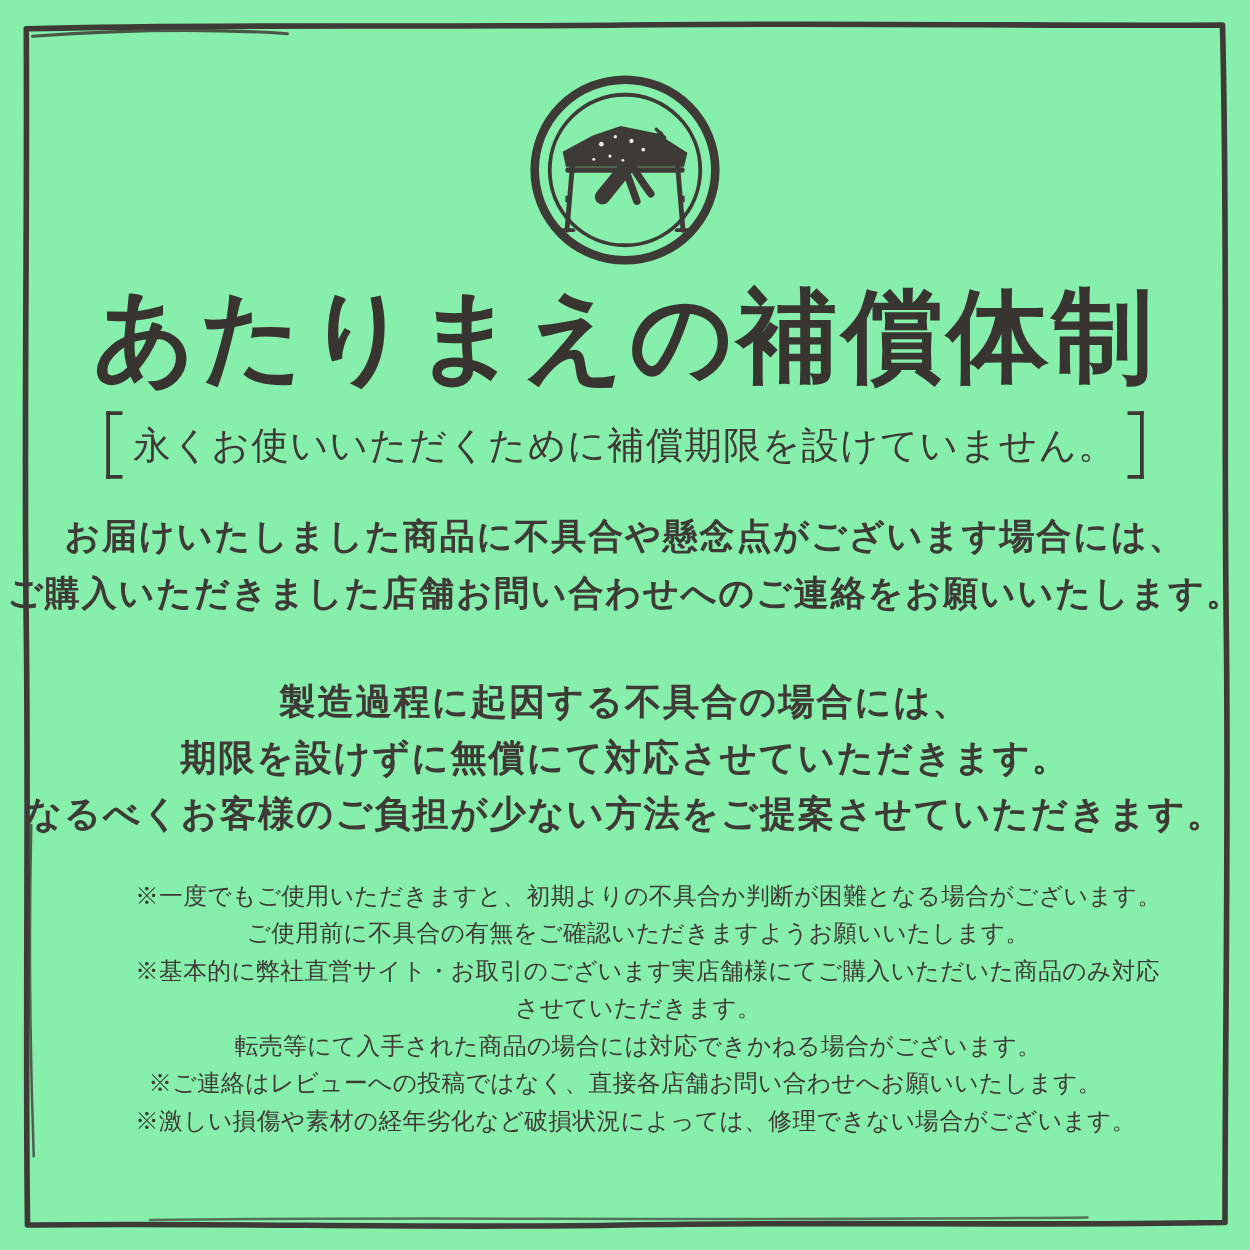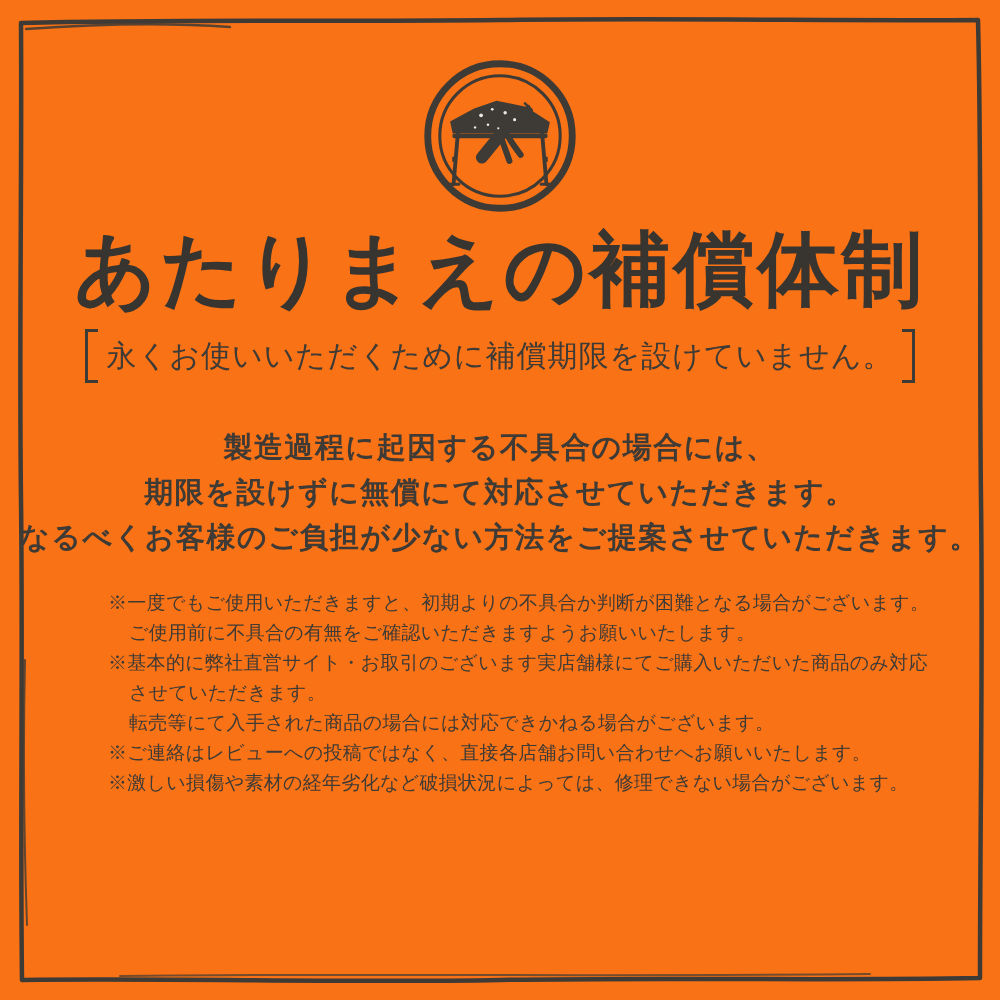--- a/index.html
+++ b/index.html
@@ -1,20 +1,20 @@
 <!DOCTYPE html>
 <html><head>
 <meta charset="utf-8">
 <style>
   html,body{margin:0;padding:0;background:#d8d4cc;}
   .page{
     position:relative;
     width:1000px;height:1000px;
     margin:0 auto;
-    background:#f97316;
+    background:#86efac;
     font-family:"Liberation Serif","DejaVu Serif",serif;
     color:#3E3A35;
     overflow:hidden;
   }
   .frame{position:absolute;left:0;top:0;width:1000px;height:1000px;pointer-events:none;}
   .content{
     position:absolute;left:0;top:0;width:1000px;height:1000px;
     display:flex;flex-direction:column;align-items:center;
   }
   .logo{margin-top:50px;width:172px;height:172px;}
@@ -48,21 +48,21 @@
     text-align:center;line-height:1.55;letter-spacing:1.5px;white-space:nowrap;
   }
   .notes{
     margin-top:28px;
     width:784px;
     font-size:19px;
     line-height:1.58;
     letter-spacing:0.3px;
     text-align:left;
   }
-  .note-line{white-space:nowrap;}
+  .note-line{white-space:nowrap;text-align:center;}
   .note-line.cont{padding-left:21px;}
 </style>
 </head>
 <body>
 
 <div class="page">
 
   <svg class="frame" viewBox="0 0 1000 1000" fill="none" stroke="#3E3A35" stroke-linecap="round" stroke-linejoin="round">
     <path stroke-width="4.5" d="M21 23
       C 180 19, 320 22, 500 20
@@ -118,20 +118,24 @@
     </div>
 
     <h1 class="title">あたりまえの補償体制</h1>
 
     <div class="subtitle">
       <span class="bracket open"></span>
       <span>永くお使いいただくために補償期限を設けていません。</span>
       <span class="bracket close"></span>
     </div>
 
+    <div class="intro">
+      <div class="line">お届けいたしました商品に不具合や懸念点がございます場合には、</div>
+      <div class="line">ご購入いただきました店舗お問い合わせへのご連絡をお願いいたします。</div>
+    </div>
 
     <div class="policy">
       <div class="line">製造過程に起因する不具合の場合には、</div>
       <div class="line">期限を設けずに無償にて対応させていただきます。</div>
       <div class="line">なるべくお客様のご負担が少ない方法をご提案させていただきます。</div>
     </div>
 
     <div class="notes">
       <div>
         <div class="note-line">※一度でもご使用いただきますと、初期よりの不具合か判断が困難となる場合がございます。</div>

